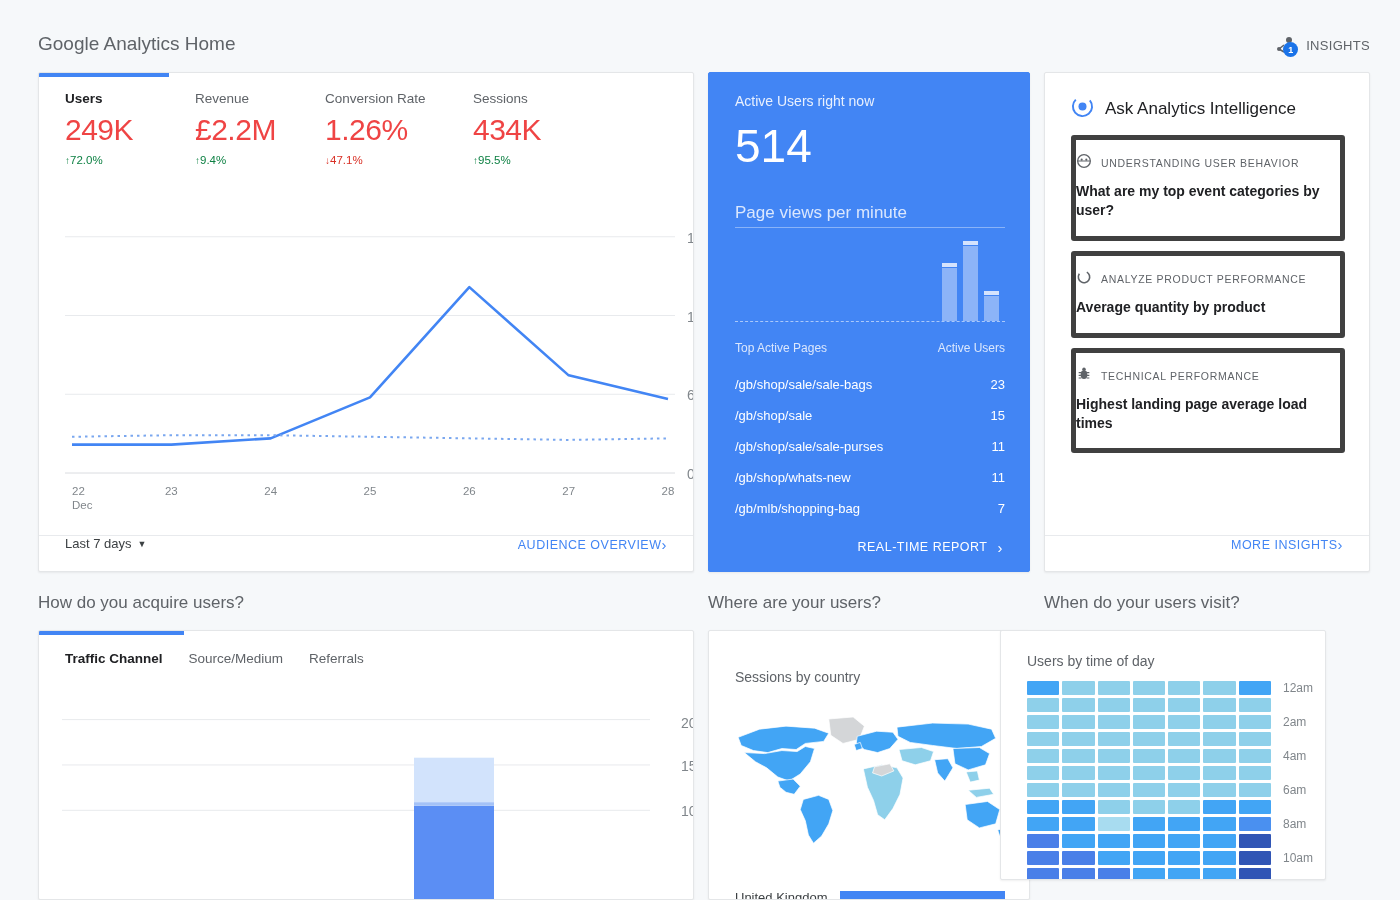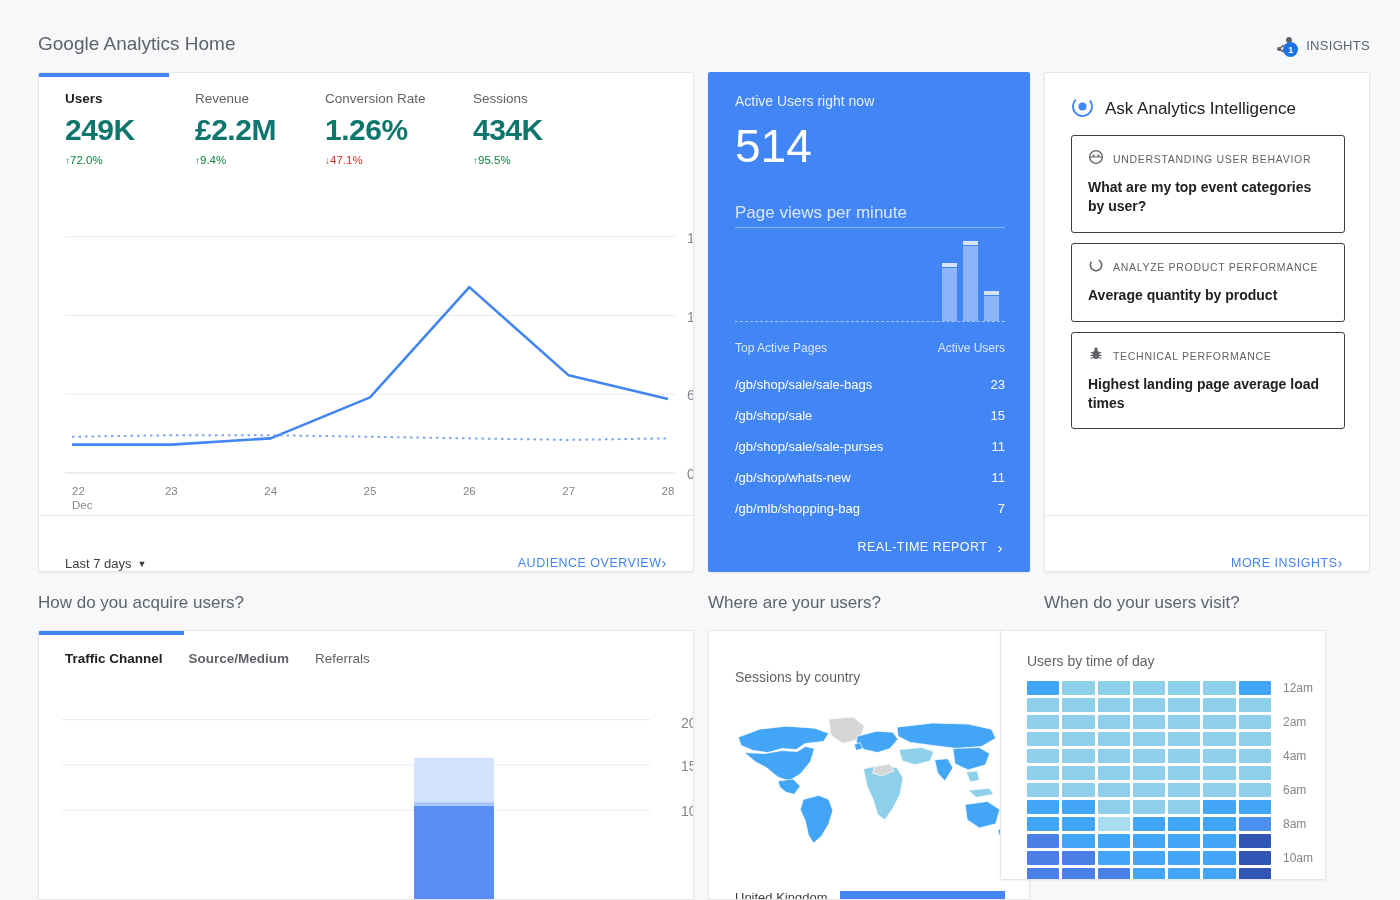--- a/index.html
+++ b/index.html
@@ -50,34 +50,34 @@
     background: #4285f4;
   }
   .metrics-row { position: absolute; left: 0; top: 18px; width: 100%; display: flex; }
   .metric { padding-left: 26px; }
   .metric:nth-child(1) { width: 130px; }
   .metric:nth-child(2) { width: 130px; }
   .metric:nth-child(3) { width: 148px; }
   .metric:nth-child(4) { width: 140px; }
   .metric-label { font-size: 13.5px; color: #5f6368; margin-bottom: 9px; }
   .metric.active .metric-label { color: #202124; font-weight: 700; }
-  .metric-value { font-size: 30px; font-weight: 700; color: #0f766e; letter-spacing: -.5px; line-height: 1; }
+  .metric-value { font-size: 30px; font-weight: 400; color: #ef4444; letter-spacing: -.5px; line-height: 1; }
   .metric-delta { font-size: 11.5px; margin-top: 9px; }
   .up { color: #0d8043; }
   .down { color: #d93025; }
   .arrow { font-size: 10px; }
 
   
   #line-chart { position: absolute; left: 26px; top: 140px; width: 610px; height: 320px; }
   .ylabels { position: absolute; right: 0; top: 140px; width: 46px; height: 320px; }
   .ylabel { position: absolute; font-size: 14px; color: #80868b; margin-left: 40px; }
 
   .card-footer {
-    position: absolute; left: 0; bottom: 0; width: 100%; height: 56px;
-    border-top: 1px solid #e8eaed; display: flex; align-items: flex-end;
+    position: absolute; left: 0; bottom: 0; width: 100%; height: 36px;
+    border-top: 1px solid #e8eaed; display: flex; align-items: flex-start;
     padding: 0 26px; justify-content: space-between;
   }
   .date-range { font-size: 13px; color: #3c4043; cursor: pointer; display: flex; align-items: center; gap: 6px; }
   .caret { font-size: 9px; }
   .footer-link {
     font-size: 12.5px; color: #4285f4; letter-spacing: .5px;
     display: flex; align-items: center; cursor: pointer;
   }
   .chev { font-size: 15px; }
 
@@ -106,22 +106,22 @@
     padding-right: 26px; gap: 10px; cursor: pointer;
     font-size: 12.5px; color: #fff; letter-spacing: .5px;
   }
 
   
   #ai-card { left: 1044px; top: 72px; width: 326px; height: 500px; }
   .ai-head { position: absolute; left: 26px; top: 22px; display: flex; align-items: center; gap: 11px; }
   .ai-title { font-size: 17px; color: #202124; font-weight: 400; }
   .ai-list { position: absolute; left: 26px; top: 62px; width: 274px; }
   .ai-item {
-    border: 1px solid #404040; border-radius: 3px;
-    padding: 13px 16px 16px; margin-bottom: 10px; cursor: pointer;
+    border: 5px solid #404040; border-radius: 3px;
+    padding: 13px 0 16px; margin-bottom: 10px; cursor: pointer;
   }
   .ai-cat { display: flex; align-items: center; gap: 9px; margin-bottom: 9px; }
   .ai-cat-text { font-size: 10.5px; color: #5f6368; letter-spacing: .7px; }
   .ai-q { font-size: 14px; color: #202124; font-weight: 700; line-height: 1.35; }
 
   
   .section-title { position: absolute; font-size: 17px; color: #5f6368; }
 
   
   #acq-card { left: 38px; top: 630px; width: 656px; height: 270px; }
@@ -340,21 +340,21 @@
   </div>
 
   <div class="section-title" style="left:38px; top:593px;">How do you acquire users?</div>
   <div class="section-title" style="left:708px; top:593px;">Where are your users?</div>
   <div class="section-title" style="left:1044px; top:593px;">When do your users visit?</div>
 
   <div class="card" id="acq-card">
     <div class="acq-underline"></div>
     <div class="acq-tabs" id="acq-tabs">
         <div class="acq-tab active" style="margin-left: 26px;">Traffic Channel</div>
-        <div class="acq-tab" style="margin-left: 26px; font-weight: bold;">Source/Medium</div>
+        <div class="acq-tab" style="margin-left: 26px;">Source/Medium</div>
         <div class="acq-tab" style="margin-left: 26px;">Referrals</div>
       </div>
     <svg id="acq-chart" viewBox="0 0 588 195" preserveAspectRatio="none">
         <line x1="0" y1="13.604651162790702" x2="588" y2="13.604651162790702" stroke="#e8eaed" stroke-width="1"></line>
         <line x1="0" y1="58.953488372093034" x2="588" y2="58.953488372093034" stroke="#e8eaed" stroke-width="1"></line>
         <line x1="0" y1="104.30232558139535" x2="588" y2="104.30232558139535" stroke="#e8eaed" stroke-width="1"></line>
         <rect x="352" y="99.76744186046513" width="80" height="95.23255813953487" fill="#5b8ef4"></rect>
         <rect x="352" y="96.13953488372093" width="80" height="3.627906976744186" fill="#a4c2f7"></rect>
         <rect x="352" y="51.697674418604635" width="80" height="44.44186046511628" fill="#d2e3fc"></rect>
       </svg>

